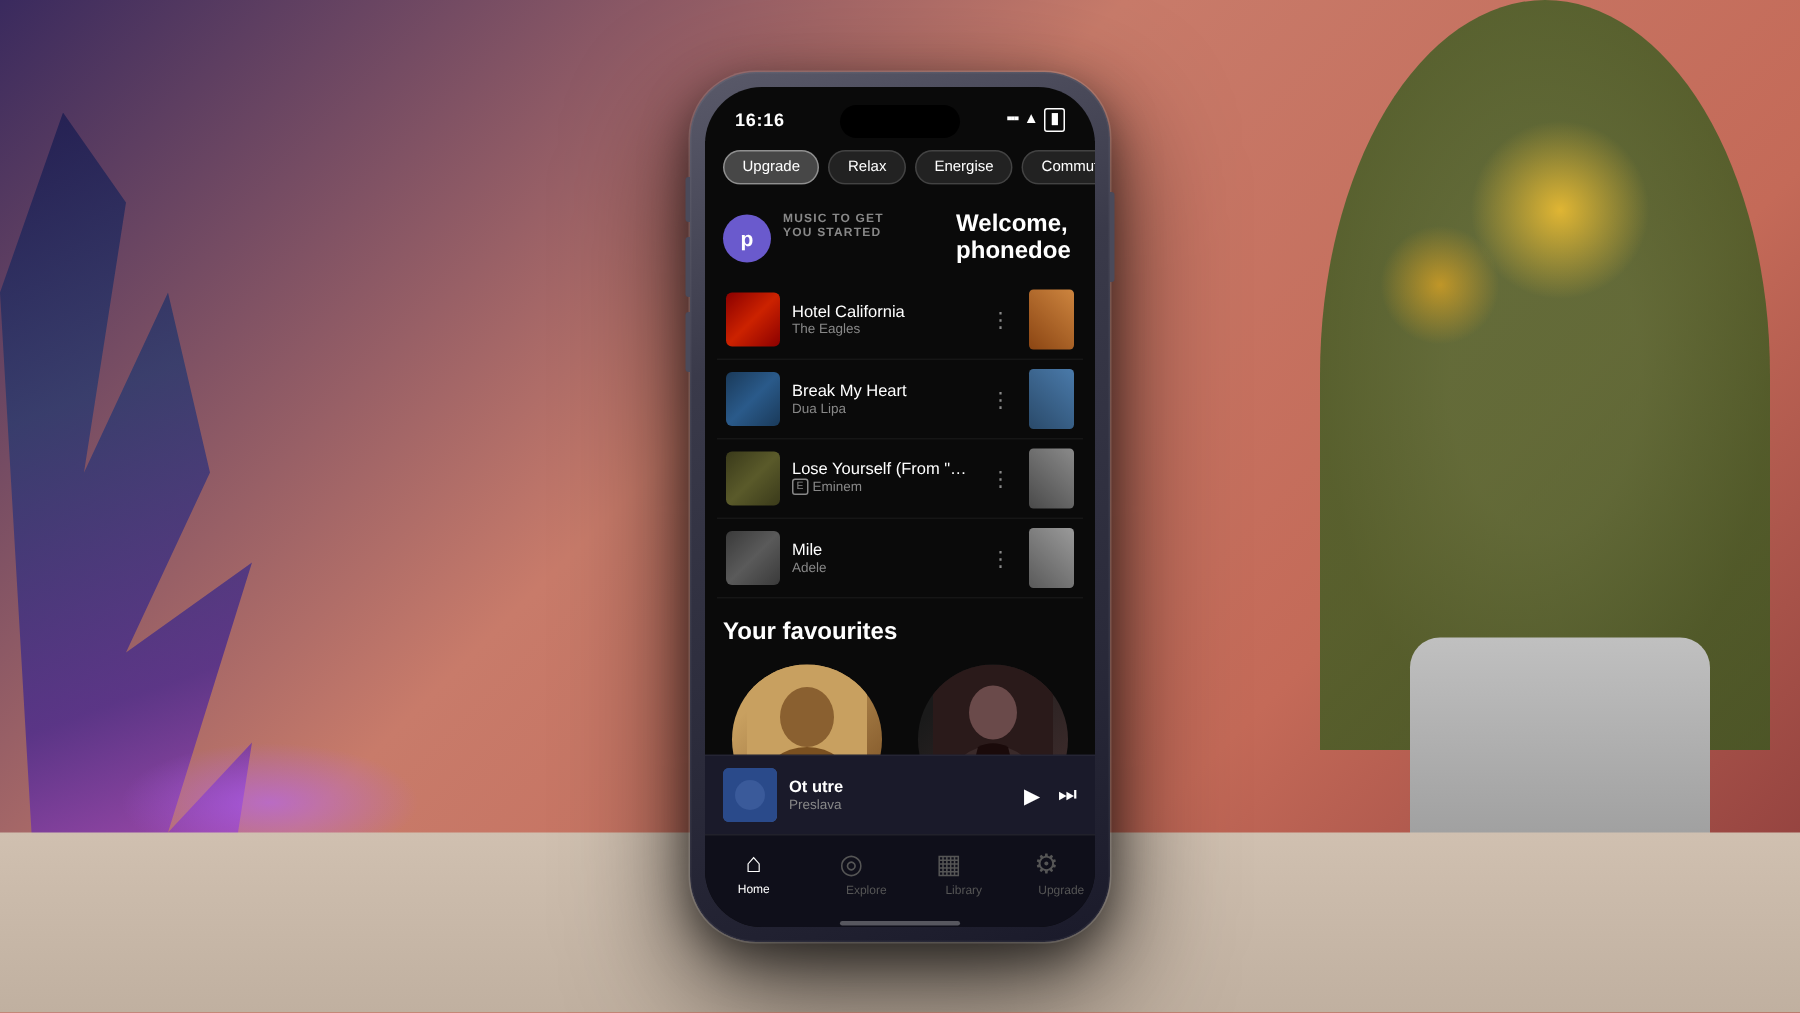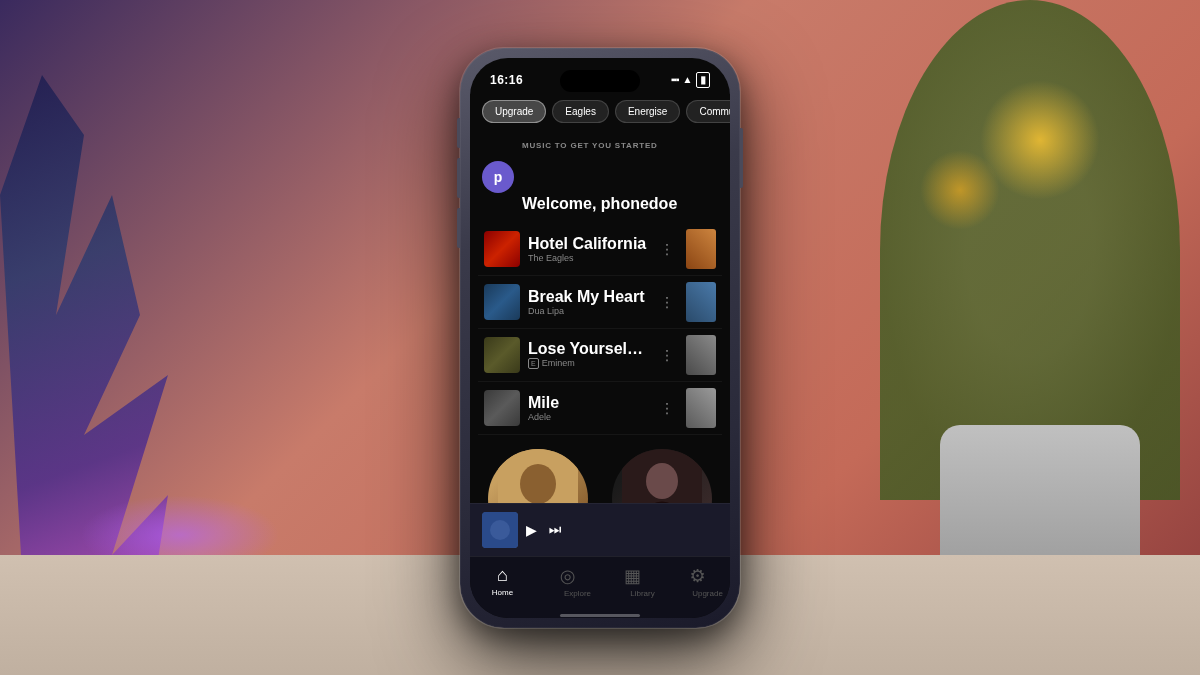--- a/index.html
+++ b/index.html
@@ -217,21 +217,21 @@
       display: flex;
       align-items: center;
       justify-content: center;
       color: #fff;
       font-size: 14px;
       font-weight: 700;
       flex-shrink: 0;
     }
     .welcome-text {
       display: flex;
-      flex-direction: column;
+      flex-direction: row;
       gap: 45px;
     }
     .welcome-subtitle {
       font-size: 8px;
       color: #888;
       text-transform: uppercase;
       letter-spacing: 0.8px;
       font-weight: 600;
     }
     .welcome-title {
@@ -269,22 +269,22 @@
       background: linear-gradient(135deg, #3a3a1a 0%, #5a5a2a 50%, #3a3a1a 100%);
     }
     .track-art-hello {
       background: linear-gradient(135deg, #3a3a3a 0%, #5a5a5a 50%, #3a3a3a 100%);
     }
     .track-info {
       flex: 1;
       min-width: 0;
     }
     .track-name {
-      font-size: 16px;
-      font-weight: 700;
+      font-size: 11px;
+      font-weight: 400;
       color: #fff;
       white-space: nowrap;
       overflow: hidden;
       text-overflow: ellipsis;
     }
     .track-artist-row {
       display: flex;
       align-items: center;
       gap: 3px;
     }
@@ -528,21 +528,21 @@
         <span style="font-size:10px; letter-spacing:-1px;">▪▪▪</span>
         <span style="font-size:10px;">▲</span>
         <span style="font-size:10px; border:1px solid #fff; border-radius:2px; padding:0 3px; line-height:14px;">▮</span>
       </div>
     </div>
 
     <div class="screen-content">
 
       <div class="category-pills">
         <div class="pill active">Upgrade</div>
-        <div class="pill">Eagles</div>
+        <div class="pill">Relax</div>
         <div class="pill">Energise</div>
         <div class="pill">Commute</div>
       </div>
 
       <div class="welcome-section">
         <div class="welcome-avatar">p</div>
         <div class="welcome-text">
           <span class="welcome-subtitle">MUSIC TO GET YOU STARTED</span>
           <span class="welcome-title">Welcome, phonedoe</span>
         </div>
@@ -595,20 +595,21 @@
               <span class="track-artist">Adele</span>
             </div>
           </div>
           <span class="track-menu">⋮</span>
           <div class="track-thumb track-thumb-hello"></div>
         </div>
 
       </div>
 
       <div class="favourites-section">
+        <div class="favourites-title">Your favourites</div>
         <div class="favourites-grid">
 
           <div class="favourite-item">
             <div class="favourite-avatar favourite-avatar-brittany">
               <svg width="80" height="100" viewBox="0 0 80 100" xmlns="http://www.w3.org/2000/svg">
                 <rect width="80" height="100" fill="#c8a060"></rect>
                 <ellipse cx="40" cy="35" rx="18" ry="20" fill="#8a6030"></ellipse>
                 <ellipse cx="40" cy="80" rx="30" ry="25" fill="#7a5020"></ellipse>
               </svg>
             </div>
@@ -632,20 +633,24 @@
 
     </div>
 
     <div class="mini-player">
       <div class="mini-player-art">
         <svg width="36" height="36" viewBox="0 0 36 36" xmlns="http://www.w3.org/2000/svg">
           <rect width="36" height="36" fill="#2a4a8a"></rect>
           <circle cx="18" cy="18" r="10" fill="#4a6aaa" opacity="0.5"></circle>
         </svg>
       </div>
+      <div class="mini-player-info">
+        <div class="mini-player-track">Ot utre</div>
+        <div class="mini-player-artist">Preslava</div>
+      </div>
       <div class="mini-player-controls">
         <span class="mini-player-btn">▶</span>
         <span class="mini-player-btn">⏭</span>
       </div>
     </div>
 
     <div class="bottom-nav">
       <div class="nav-item">
         <span class="nav-icon">⌂</span>
         <span class="nav-label">Home</span>

